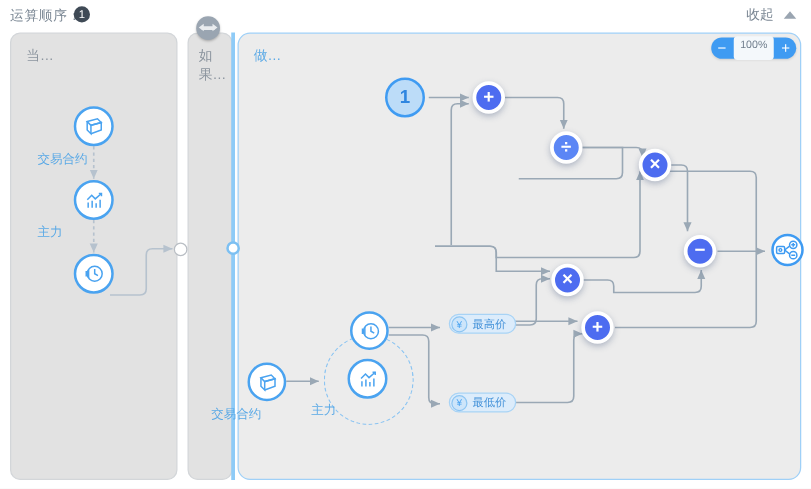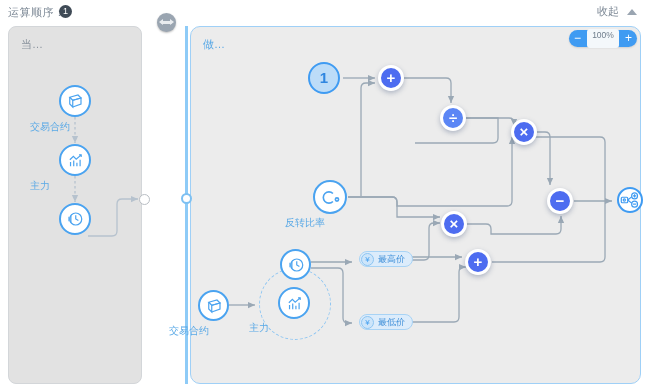--- a/index.html
+++ b/index.html
@@ -132,20 +132,23 @@
     <div class="order-label">运算顺序：</div>
     <div class="order-badge">1</div>
     <div class="collapse-btn">收起</div>
     <div class="collapse-caret"></div>
   </div>
 
   <div class="panel panel-when">
     <div class="ptitle">当…</div>
   </div>
 
+  <div class="panel panel-if">
+    <div class="ptitle">如果…</div>
+  </div>
 
   <div class="panel panel-do">
     <div class="ptitle">做…</div>
   </div>
 
   <div class="handle">
     <div class="ha hl"></div>
     <div class="ha hr"></div>
   </div>
 
@@ -251,29 +254,20 @@
   <div class="num-node" style="left:308px;top:62px;">1</div>
 
   <div class="op" style="left:378px;top:65px;">+</div>
   <div class="op lite" style="left:440px;top:105px;">÷</div>
   <div class="op" style="left:511px;top:119px;">×</div>
   <div class="op" style="left:441px;top:211px;">×</div>
   <div class="op" style="left:465px;top:249px;">+</div>
   <div class="op" style="left:547px;top:188px;">−</div>
 
 
-  <div class="node" style="left:313px;top:180px;">
-    <div class="circ-ico" style="width:34px;height:34px;border-width:2.5px;">
-      <svg width="21" height="21" viewBox="0 0 26 24" fill="none" stroke="#4aa3f0" stroke-width="2">
-        <path d="M16 7 A7 7 0 1 0 16 17"></path>
-        <circle cx="21" cy="14.5" r="2"></circle>
-      </svg>
-    </div>
-    <div class="nlabel" style="left:-28px;top:36px;">反转比率</div>
-  </div>
 
   <div class="node" style="left:198px;top:290px;">
     <div class="circ-ico" style="width:31px;height:31px;">
       <svg width="18" height="18" viewBox="0 0 24 24" fill="none" stroke="#4aa3f0" stroke-width="1.6">
         <path d="M5 7 L16 4 L20 8 L9 11 Z"></path>
         <path d="M5 7 L5 16 L9 20 L9 11"></path>
         <path d="M9 11 L20 8 L20 16 L9 20"></path>
       </svg>
     </div>
     <div class="nlabel" style="left:-29px;top:34px;">交易合约</div>

